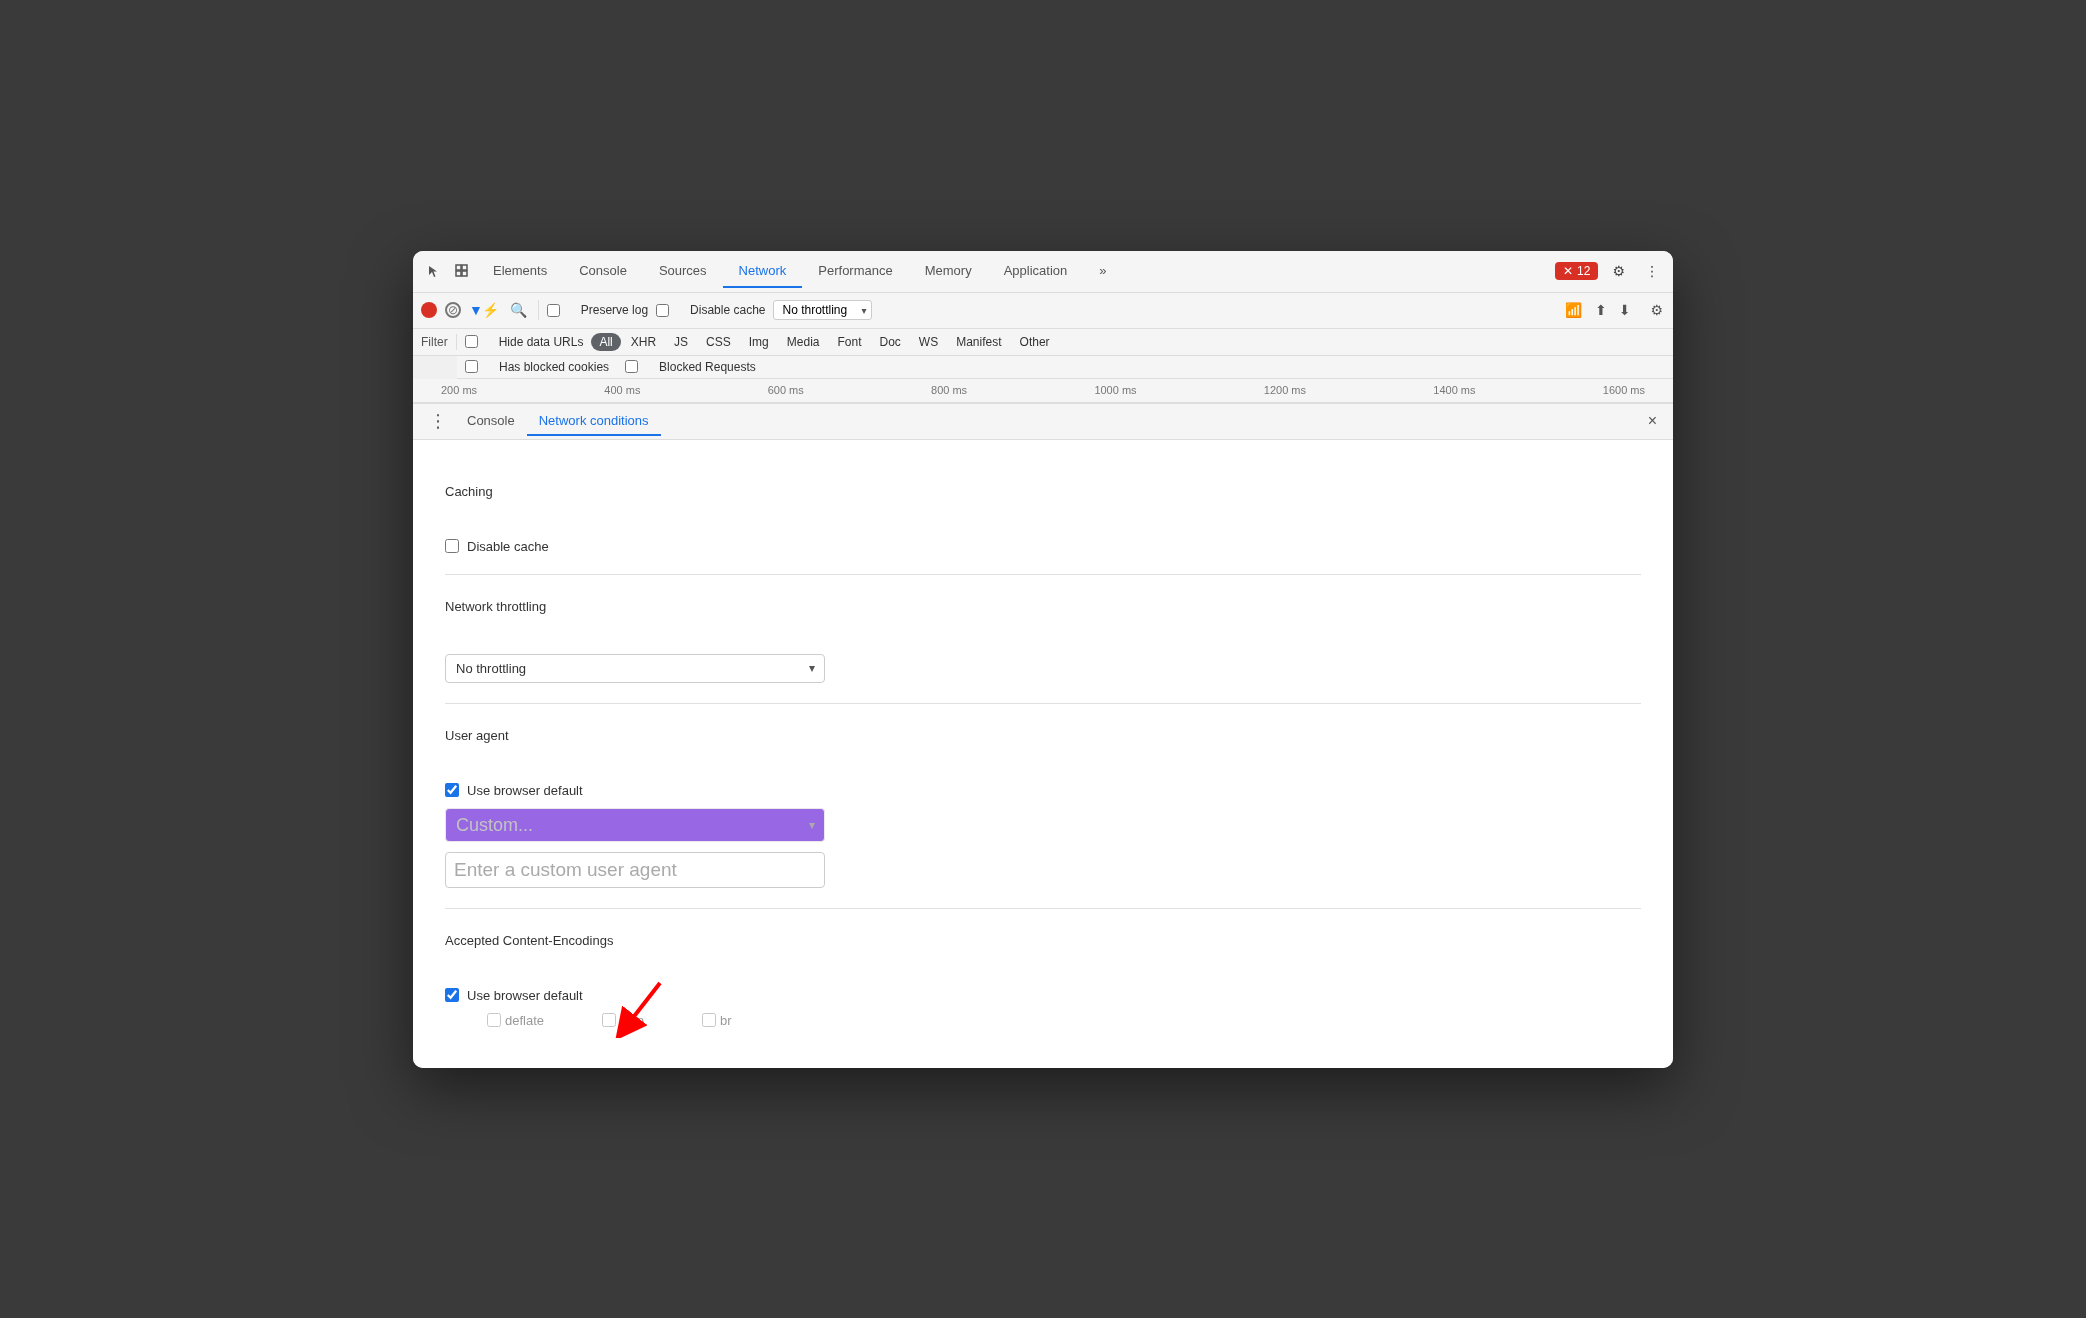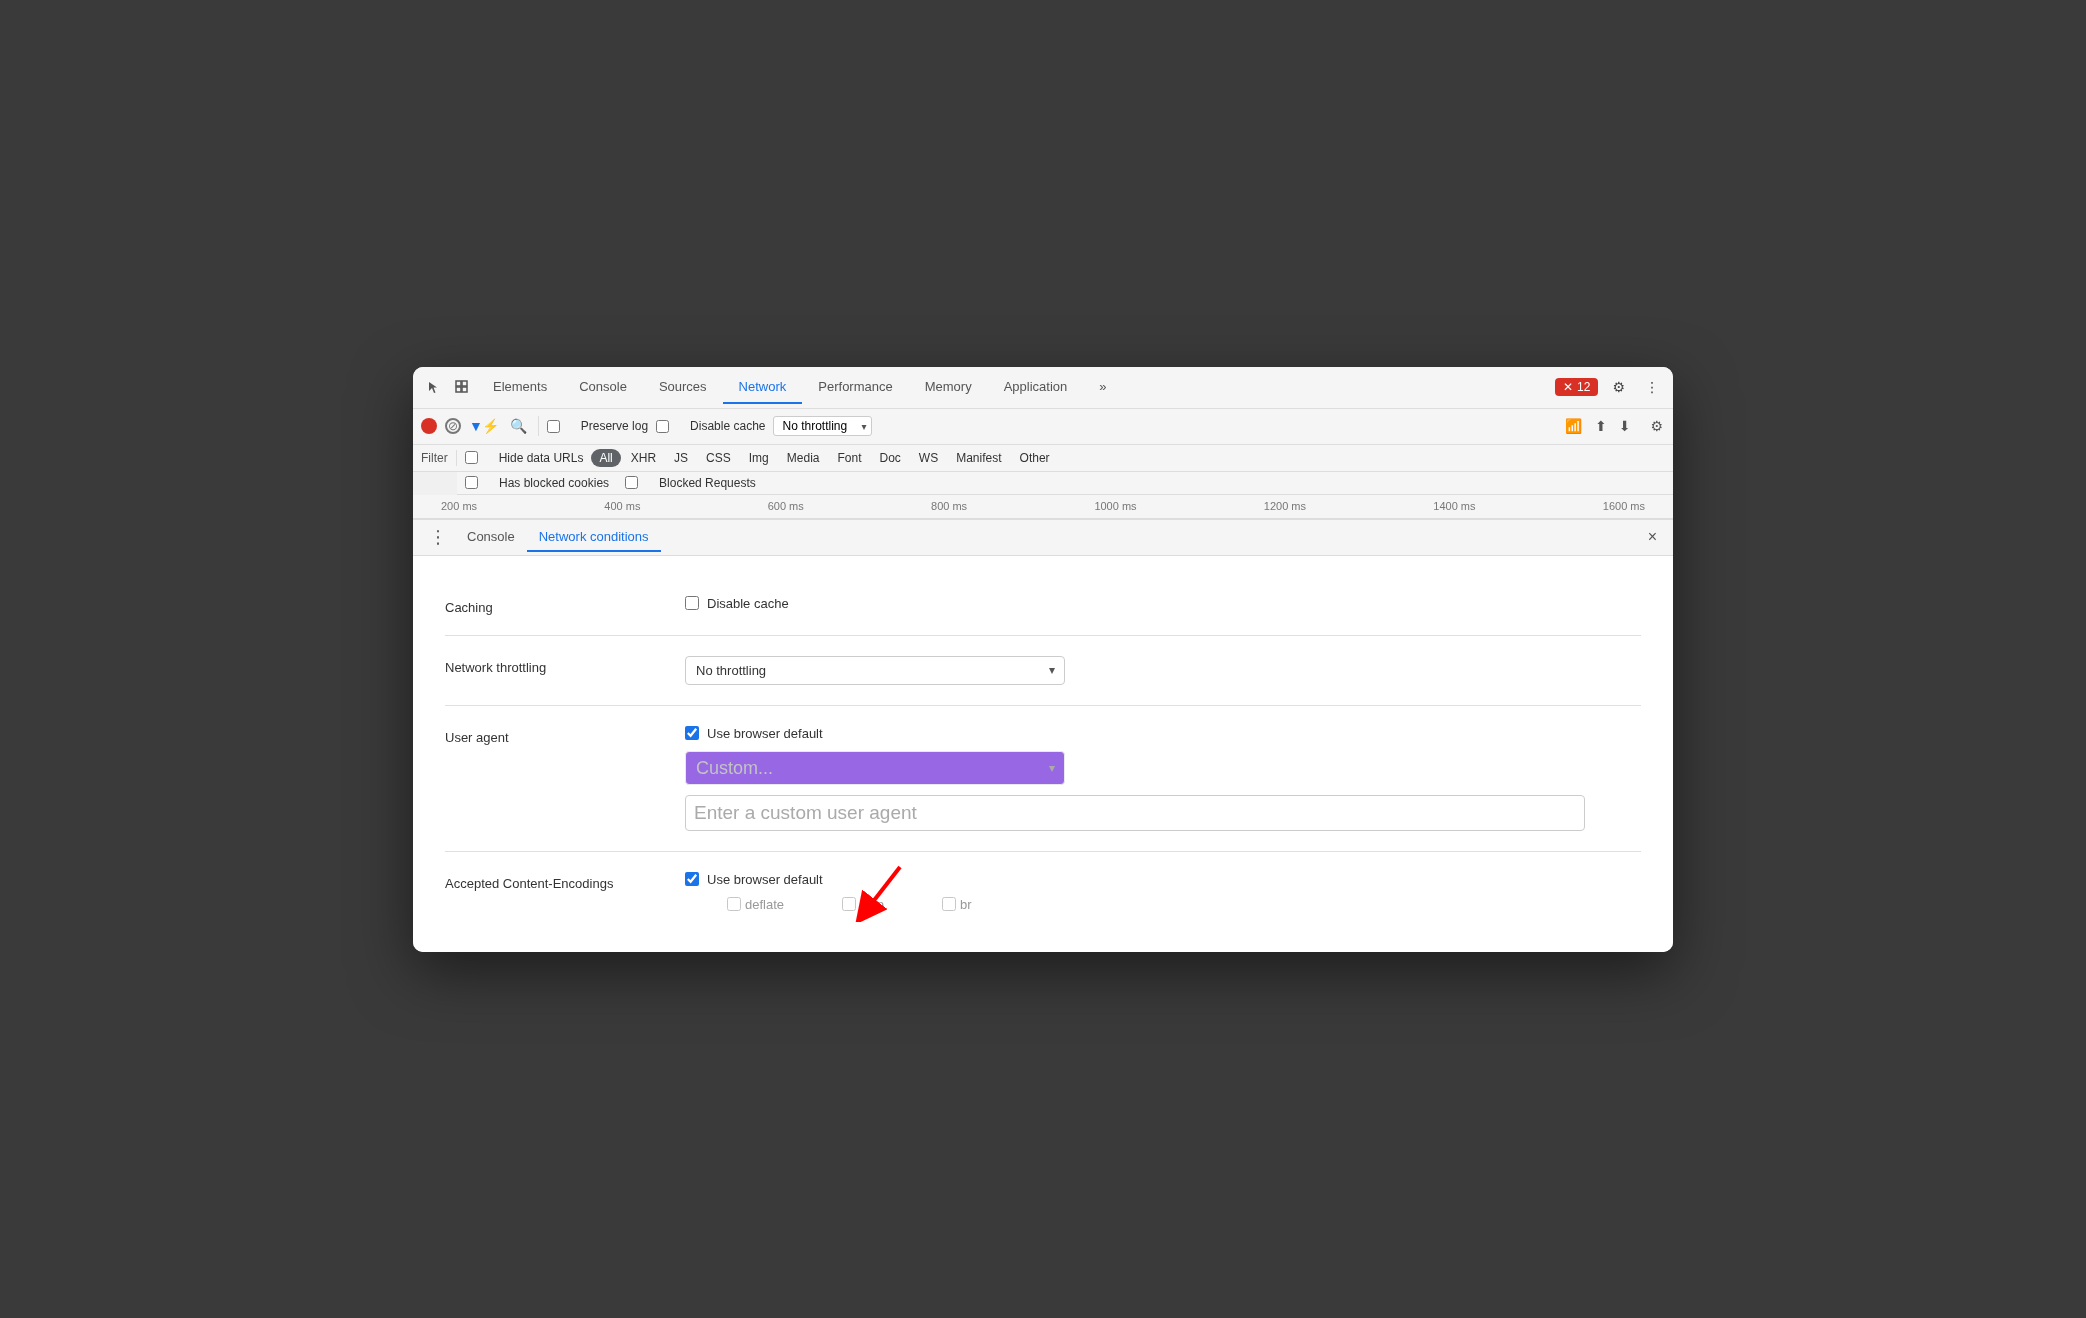--- a/index.html
+++ b/index.html
@@ -275,20 +275,21 @@
     
     .network-conditions {
       padding: 20px 32px;
     }
     .nc-row {
       display: flex;
       align-items: flex-start;
       padding: 20px 0;
       border-bottom: 1px solid #e0e0e0;
       gap: 40px;
+      flex-direction: column;
     }
     .nc-row:last-child { border-bottom: none; }
     .nc-label {
       font-size: 13px;
       color: #333;
       min-width: 200px;
       padding-top: 4px;
     }
     .nc-controls {
       display: flex;

